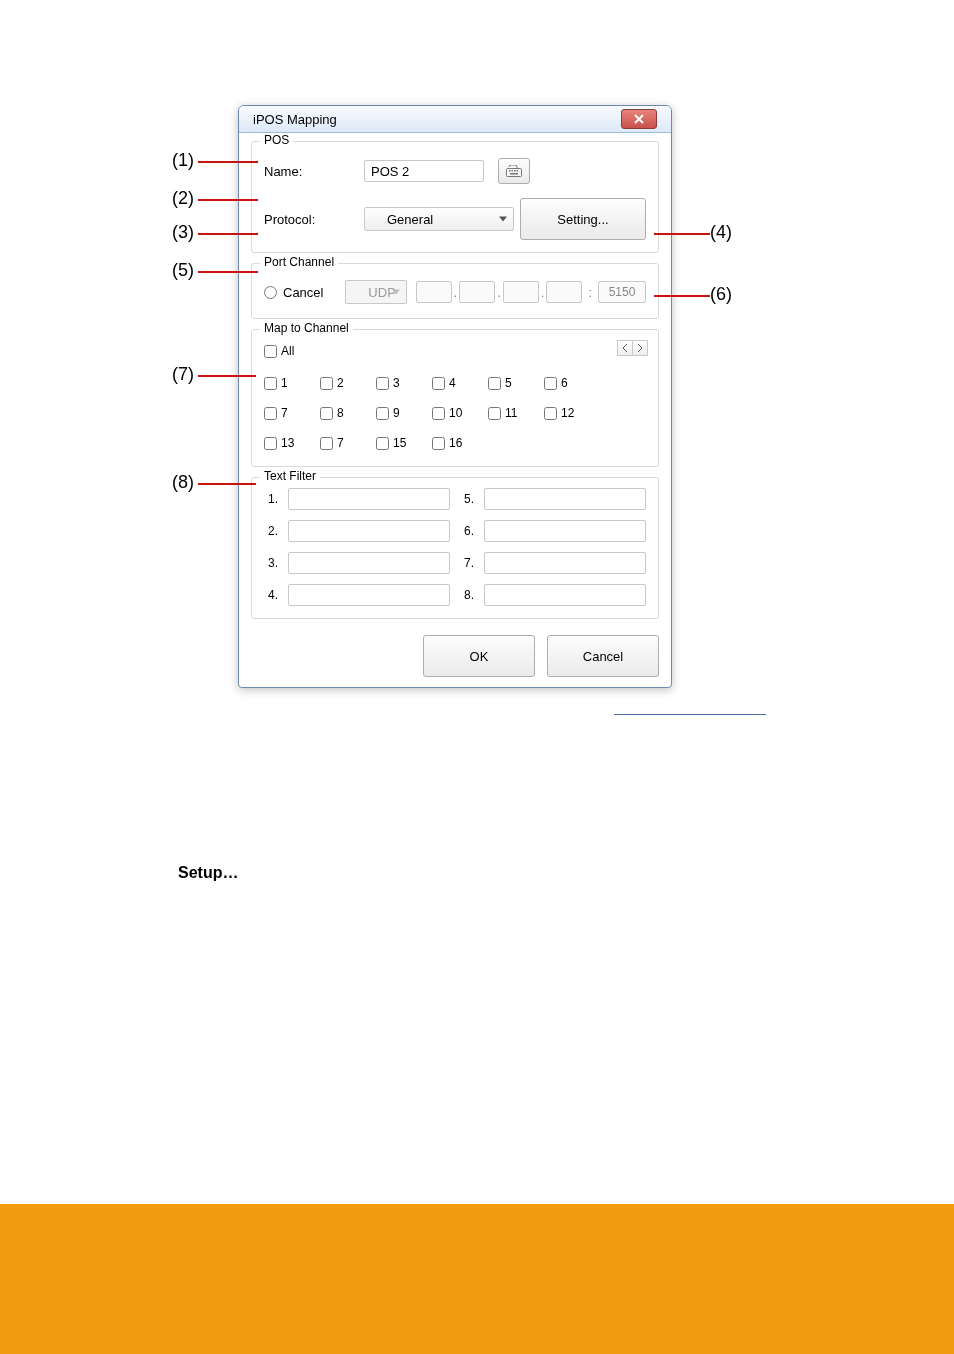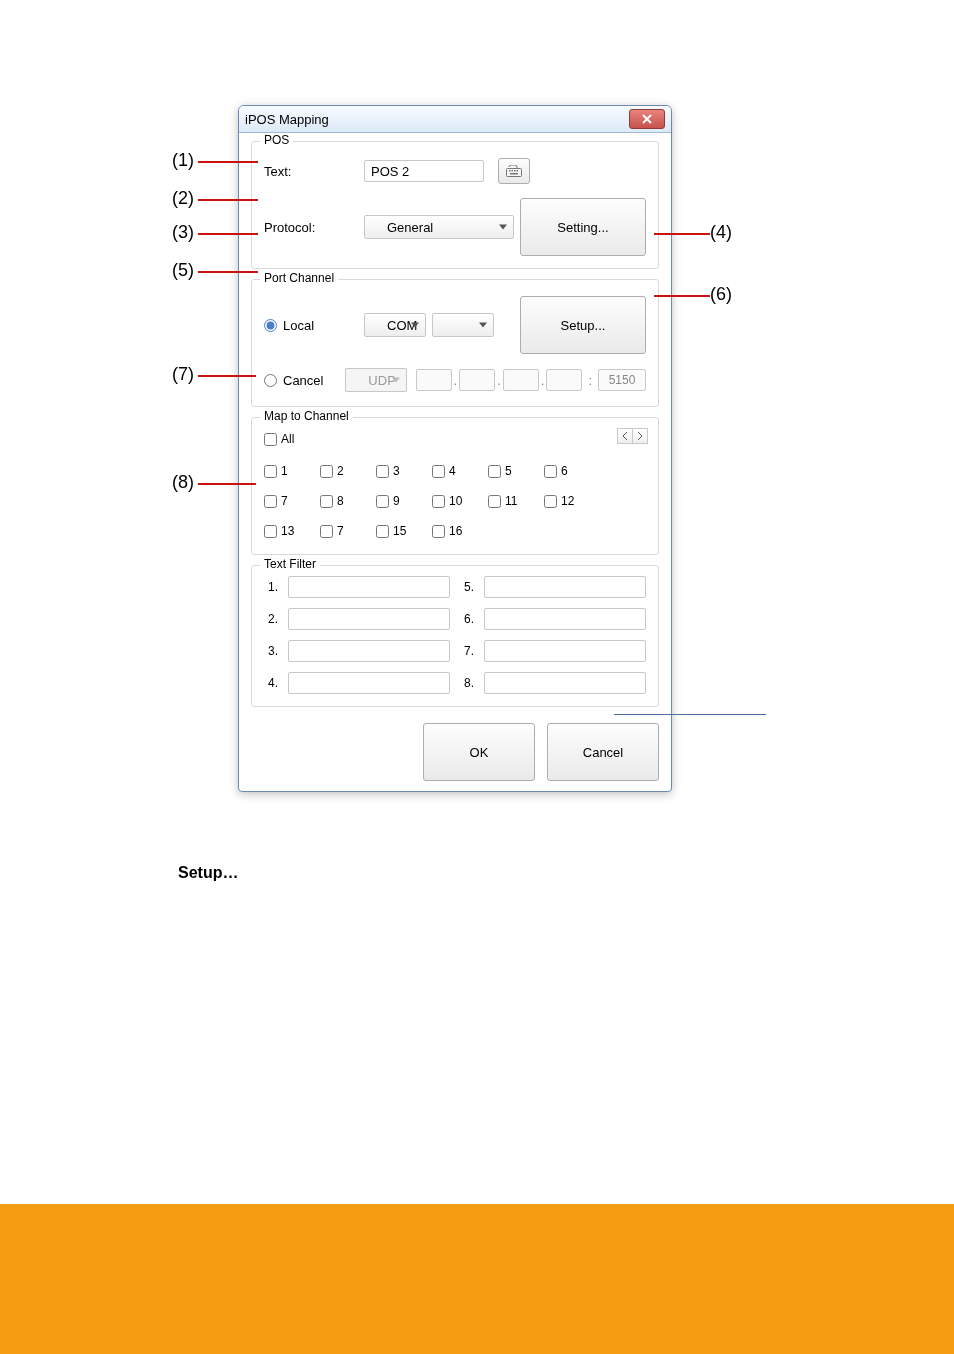--- a/index.html
+++ b/index.html
@@ -1,40 +1,40 @@
 <!DOCTYPE html>
 <html><head>
 <meta charset="utf-8">
 <style>
 html,body{margin:0;padding:0;background:#fff;font-family:"Segoe UI",Tahoma,Arial,sans-serif;font-size:13px;color:#000}
 .page{width:954px;height:1354px;position:relative;box-sizing:border-box}
 
 
 .dialog{position:absolute;left:238px;top:105px;width:432px;background:#fff;border:1px solid #6b8aae;border-radius:6px 6px 4px 4px;box-shadow:0 2px 10px rgba(0,0,0,.25)}
-.titlebar{height:26px;background:linear-gradient(#f7fbff,#dde9f7);border-bottom:1px solid #9fb8d6;border-radius:5px 5px 0 0;display:flex;align-items:center;padding:0 6px}
+.titlebar{height:26px;background:linear-gradient(#f7fbff,#dde9f7);border-bottom:1px solid #9fb8d6;border-radius:5px 5px 0 0;display:flex;align-items:center;padding:0 14px}
 .titlebar .title{font-weight:400}
 .titlebar .spacer{flex:1}
 .closebtn{width:34px;height:18px;border-radius:3px;background:linear-gradient(#e9837d,#c8524c);border:1px solid #8a3d38;display:flex;align-items:center;justify-content:center}
 .closebtn svg{display:block}
 .body{padding:8px 12px 10px 12px}
 
 
 .fs{border:1px solid #d9d9d9;border-radius:3px;padding:10px 12px 12px 12px;margin-bottom:10px;position:relative}
 .fs>.legend{position:absolute;top:-9px;left:8px;background:#fff;padding:0 4px;color:#000;font-size:12px}
 
 .row{display:flex;align-items:center;margin:6px 0 14px 0}
 .row:last-child{margin-bottom:0}
 .rowlabel{width:100px}
 input[type=text].field{height:22px;box-sizing:border-box;border:1px solid #c8c8c8;border-radius:2px;padding:0 6px;background:#fff;font-family:inherit;font-size:13px}
 input[type=text].field:disabled{color:#888;background:#fff}
 .select{height:24px;border:1px solid #c8c8c8;border-radius:2px;background:linear-gradient(#fff,#eee);display:flex;align-items:center;padding:0 22px;box-sizing:border-box;position:relative}
 .select .caret{position:absolute;right:6px;top:50%;transform:translateY(-50%);width:0;height:0;border-left:4px solid transparent;border-right:4px solid transparent;border-top:5px solid #555}
 .select.disabled{color:#9a9a9a;background:#f5f5f5}
 .select.disabled .caret{border-top-color:#bbb}
-.btn{height:24px;border:1px solid #adadad;border-radius:3px;background:linear-gradient(#fdfdfd,#eaeaea);padding:16px 14px;display:inline-flex;align-items:center;justify-content:center;font-family:inherit;font-size:13px;cursor:pointer}
+.btn{height:24px;border:1px solid #adadad;border-radius:3px;background:linear-gradient(#fdfdfd,#eaeaea);padding:8px 14px;display:inline-flex;align-items:center;justify-content:center;font-family:inherit;font-size:13px;cursor:pointer}
 .btn.wide{width:96px;justify-content:center}
 
 .iconbtn{width:30px;height:24px;border:1px solid #adadad;border-radius:3px;background:linear-gradient(#fdfdfd,#eaeaea);display:flex;align-items:center;justify-content:center}
 
 .stepper{display:flex;align-items:stretch;height:24px;border:1px solid #c8c8c8;border-radius:2px;width:54px;overflow:hidden}
 .stepper input{width:34px;border:0;padding:0 4px;font-size:13px;font-family:inherit}
 .stepper .btns{width:20px;border-left:1px solid #c8c8c8;display:flex;flex-direction:column}
 .stepper .btns div{flex:1;display:flex;align-items:center;justify-content:center;background:linear-gradient(#fdfdfd,#eaeaea)}
 .stepper .btns div:first-child{border-bottom:1px solid #c8c8c8}
 .stepper .arr{width:0;height:0;border-left:3px solid transparent;border-right:3px solid transparent}
@@ -86,21 +86,21 @@
         <svg width="12" height="10" viewBox="0 0 12 10">
             <path d="M2 1 L10 9 M10 1 L2 9" stroke="#fff" stroke-width="2" fill="none"></path>
           </svg>
       </span>
     </div>
     <div class="body">
 
       <div class="fs">
         <div class="legend">POS</div>
         <div class="row">
-          <div class="rowlabel">Text:</div>
+          <div class="rowlabel">Name:</div>
           <input type="text" class="field" style="width: 120px;" value="POS 2">
           <div style="width:14px"></div>
           <div class="iconbtn">
             <svg width="16" height="12" viewBox="0 0 16 12">
               <rect x="0.5" y="3.5" width="15" height="8" rx="1" fill="#f4f4f4" stroke="#777"></rect>
               <path d="M3 2 Q3 0 5 0 L9 0 Q11 0 11 2 L11 3" fill="none" stroke="#777"></path>
               <rect x="3" y="5" width="1.5" height="1.5" fill="#777"></rect>
                 <rect x="5.5" y="5" width="1.5" height="1.5" fill="#777"></rect>
                 <rect x="8" y="5" width="1.5" height="1.5" fill="#777"></rect>
                 <rect x="10.5" y="5" width="1.5" height="1.5" fill="#777"></rect>
@@ -114,39 +114,20 @@
             <span>General</span>
             <span class="caret"></span>
           </div>
           <div style="flex:1"></div>
           <div class="btn wide">Setting...</div>
         </div>
       </div>
 
       <div class="fs">
         <div class="legend">Port Channel</div>
-        <div class="row">
-          <div class="rowlabel">
-            <label class="radio">
-                <input type="radio" name="ps" checked="" style="">
-                <span>Local</span>
-              </label>
-          </div>
-          <div class="select" style="width:62px">
-            <span>COM</span>
-              <span class="caret"></span>
-          </div>
-          <div style="width:6px"></div>
-          <div class="select" style="width:62px">
-            <span></span>
-              <span class="caret"></span>
-          </div>
-          <div style="flex:1"></div>
-          <div class="btn wide">Setup...</div>
-        </div>
         <div class="row" style="margin-bottom:2px">
           <div class="rowlabel">
             <label class="radio">
                 <input type="radio" name="ps" style="">
                 <span>Cancel</span>
               </label>
           </div>
           <div class="select disabled" style="width:62px">
             <span>UDP</span>
               <span class="caret"></span>

